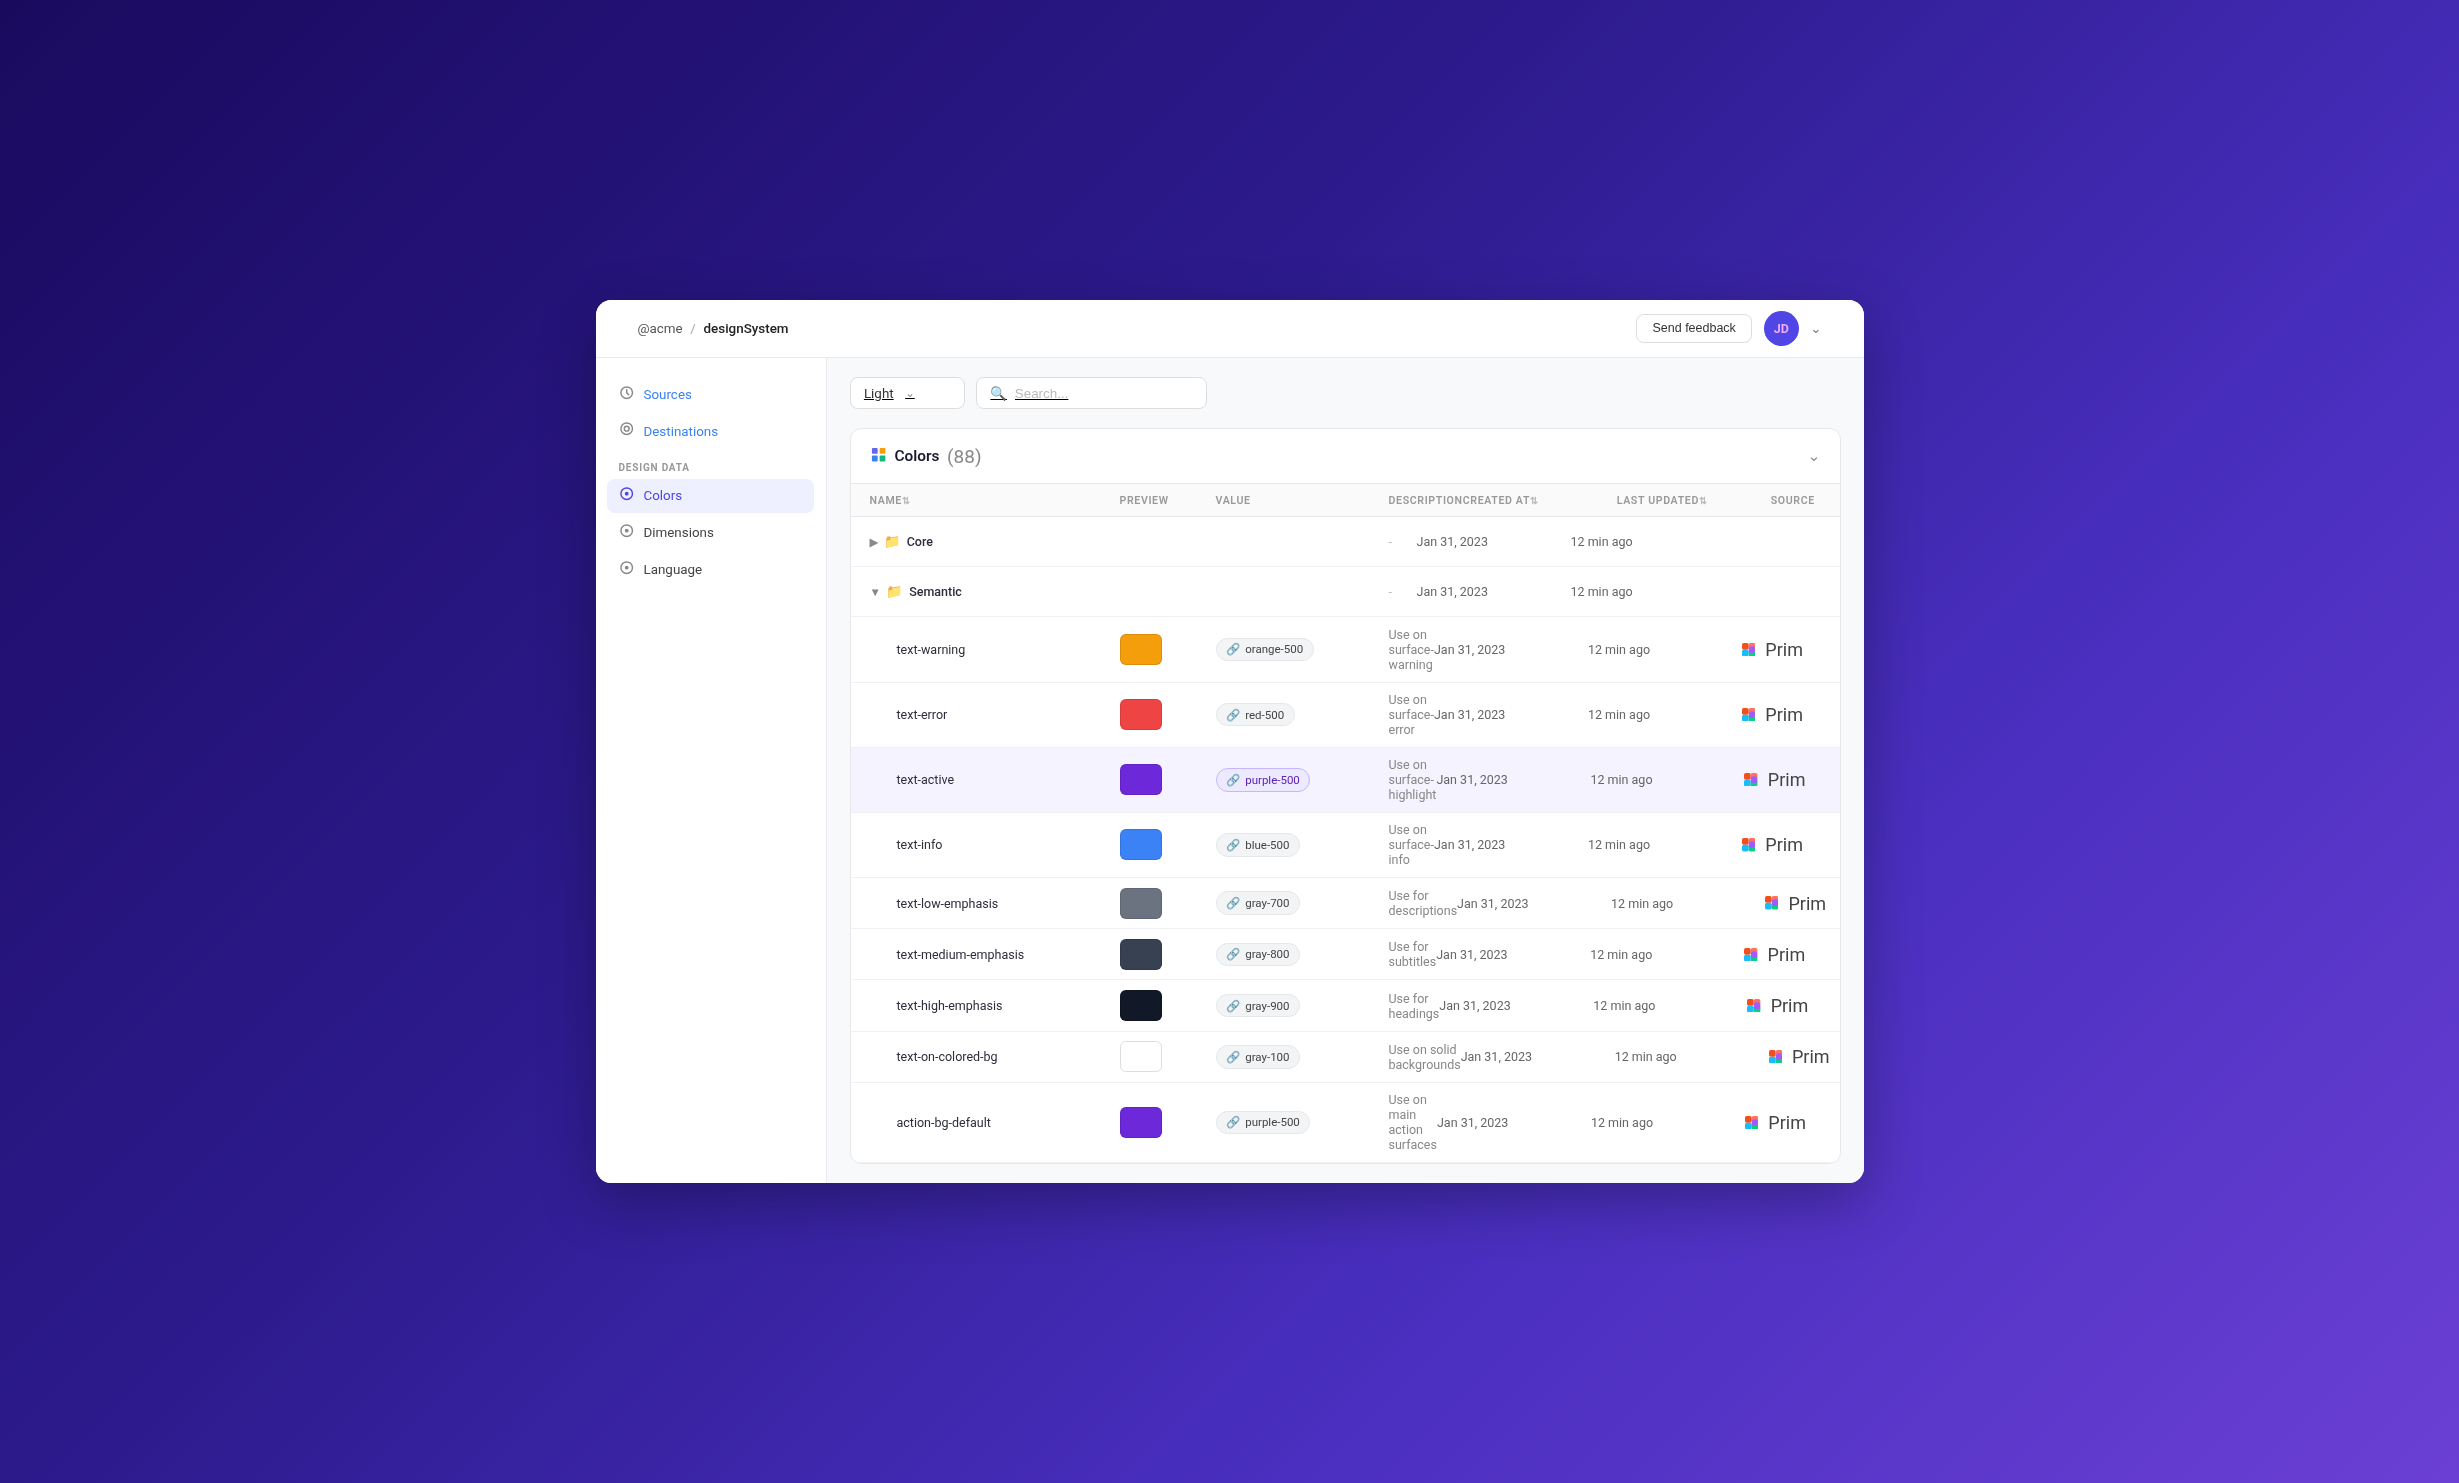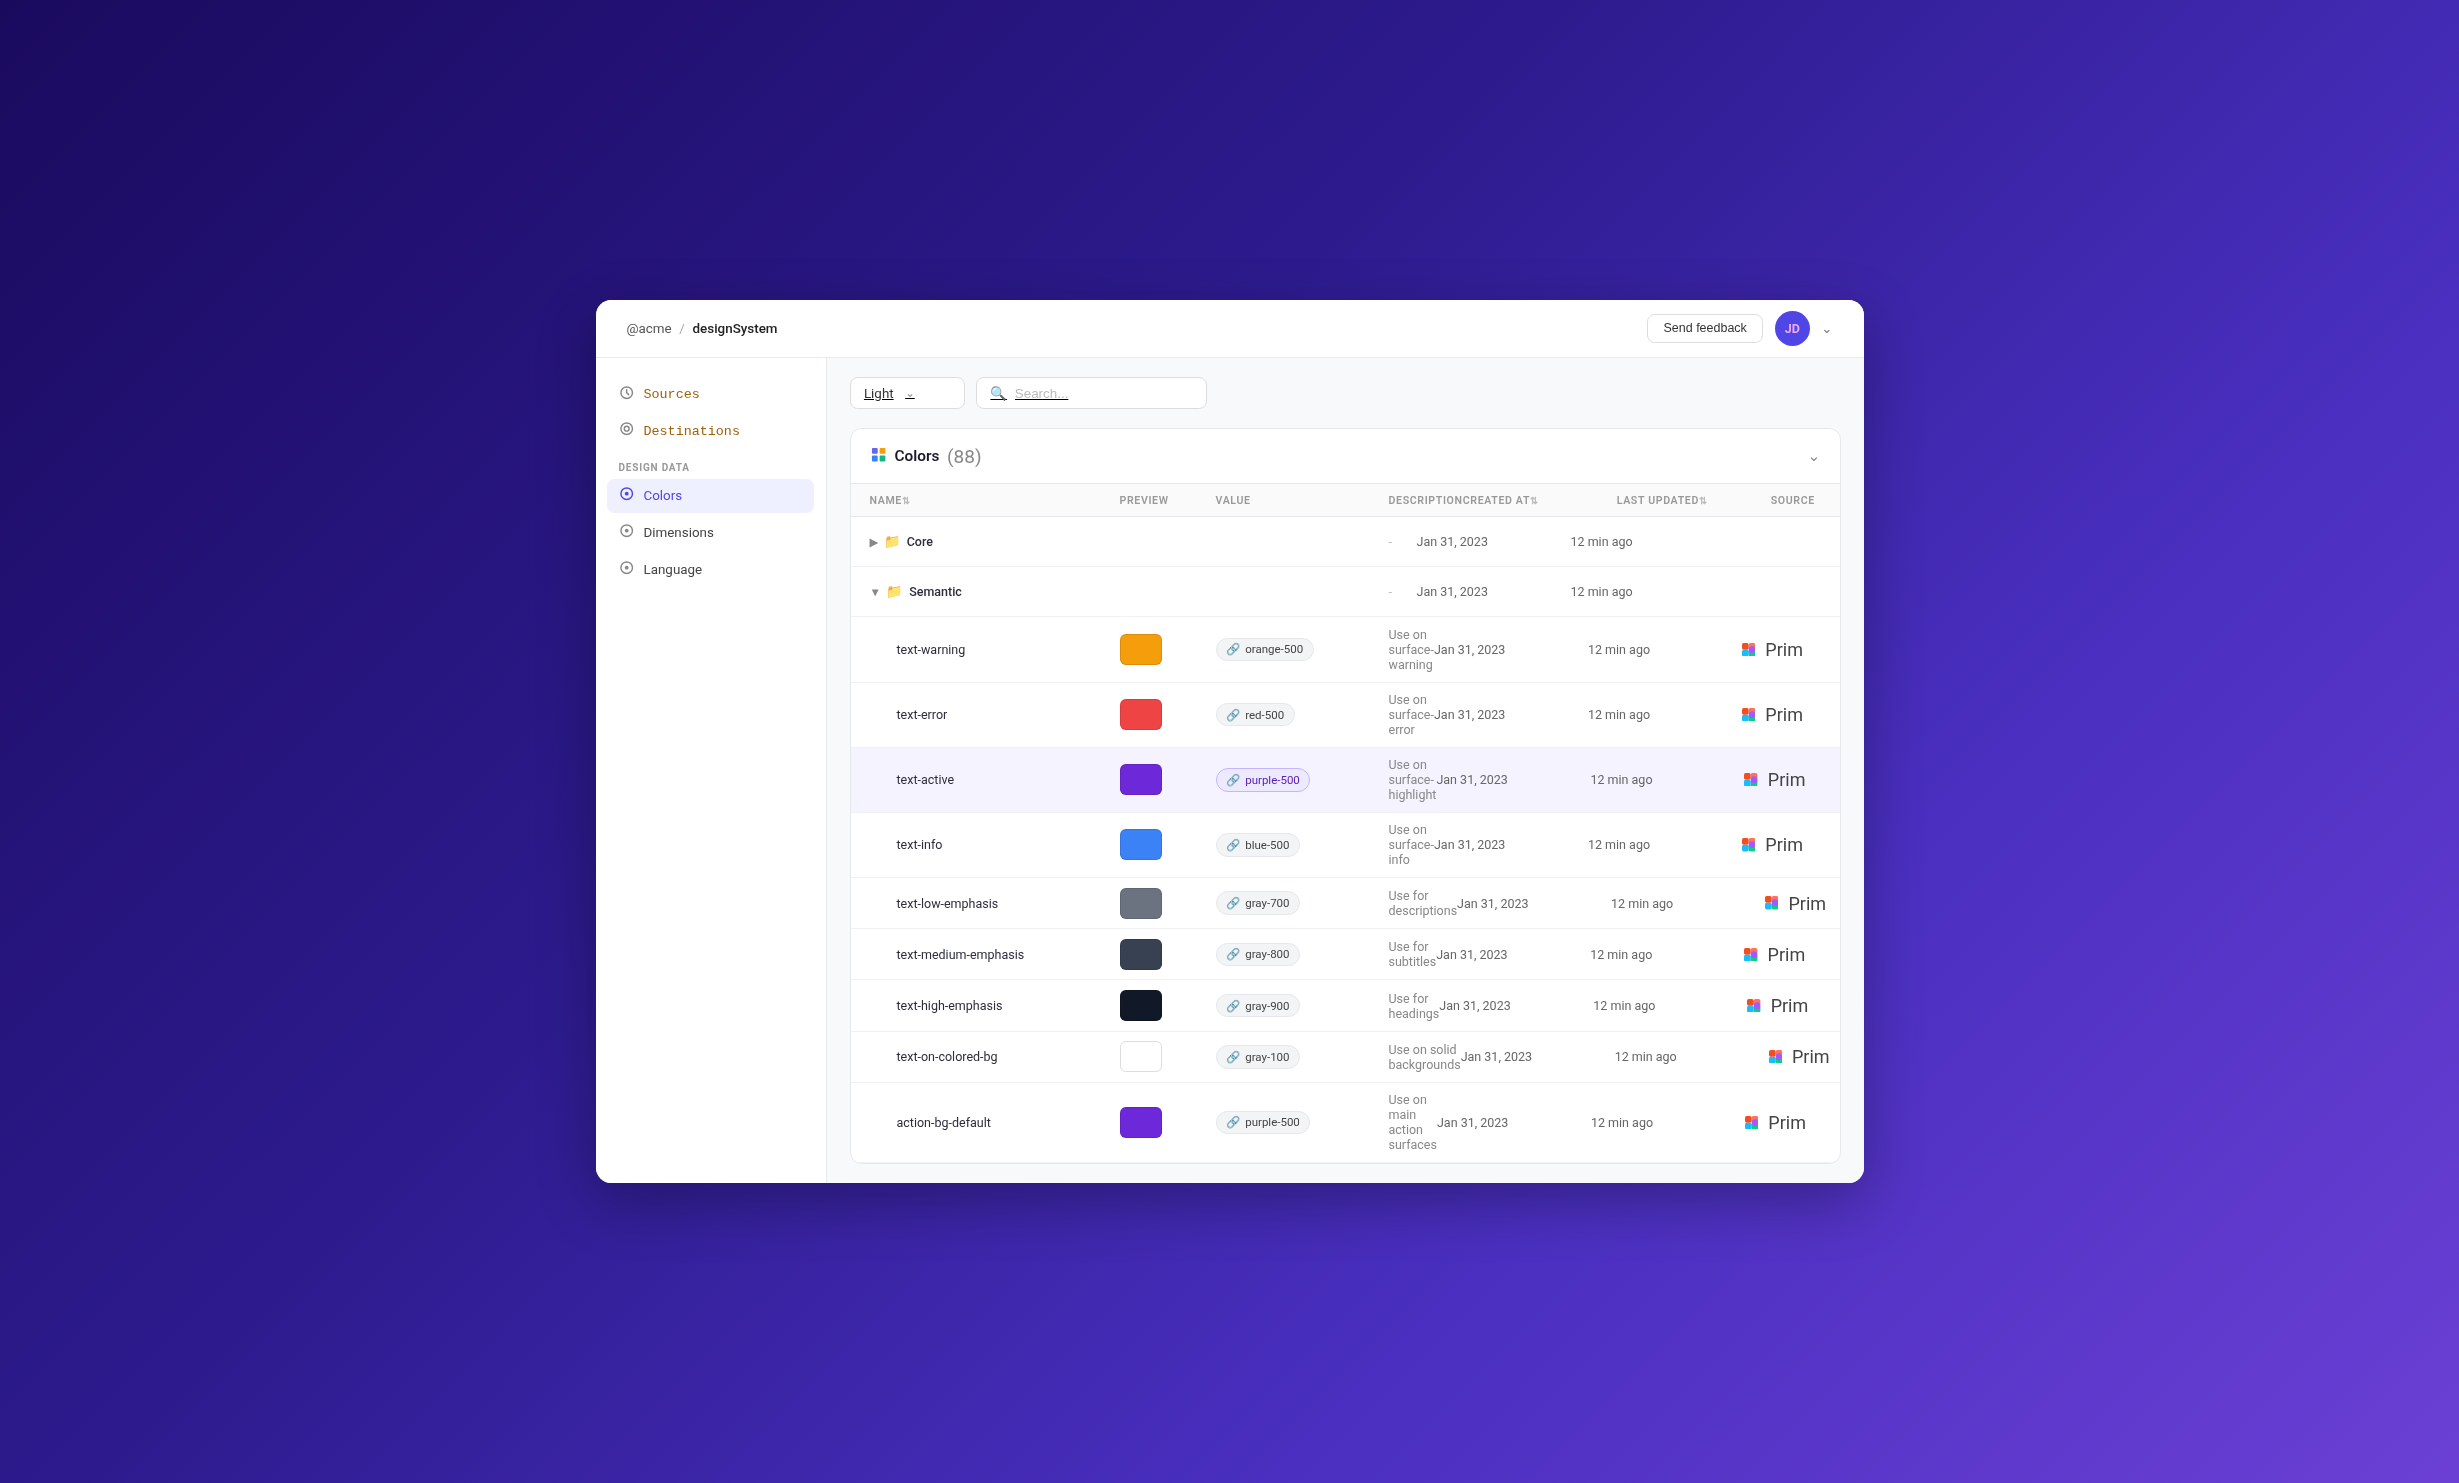--- a/index.html
+++ b/index.html
@@ -20,21 +20,21 @@
       min-height: 788px;
       overflow: hidden;
       box-shadow: 0 19px 58px rgba(0,0,0,0.3);
       display: flex;
       flex-direction: column;
     }
     
     .header {
       background: #fff;
       border-bottom: 1px solid #e8eaed;
-      padding: 0 31px;
+      padding: 0 42px;
       height: 58px;
       display: flex;
       align-items: center;
       justify-content: space-between;
     }
     .breadcrumb {
       display: flex;
       align-items: center;
       gap: 7.7px;
       font-size: 13.4px;
@@ -91,24 +91,23 @@
       padding: 19px 11.5px;
       flex-shrink: 0;
     }
     .sidebar-nav-item {
       display: flex;
       align-items: center;
       gap: 9.6px;
       padding: 7.7px 11.5px;
       border-radius: 7.7px;
       font-size: 13.4px;
-      color: #a16207;
+      color: #3b82f6;
       cursor: pointer;
       margin-bottom: 1.9px;
-      font-family: Liberation Mono, monospace;
     }
     .sidebar-nav-item .icon { font-size: 14.4px; color: #888; }
     .sidebar-section-label {
       font-size: 10px;
       font-weight: 700;
       color: #999;
       letter-spacing: 0.08em;
       padding: 11.5px 11.5px 5.8px;
       text-transform: uppercase;
     }

